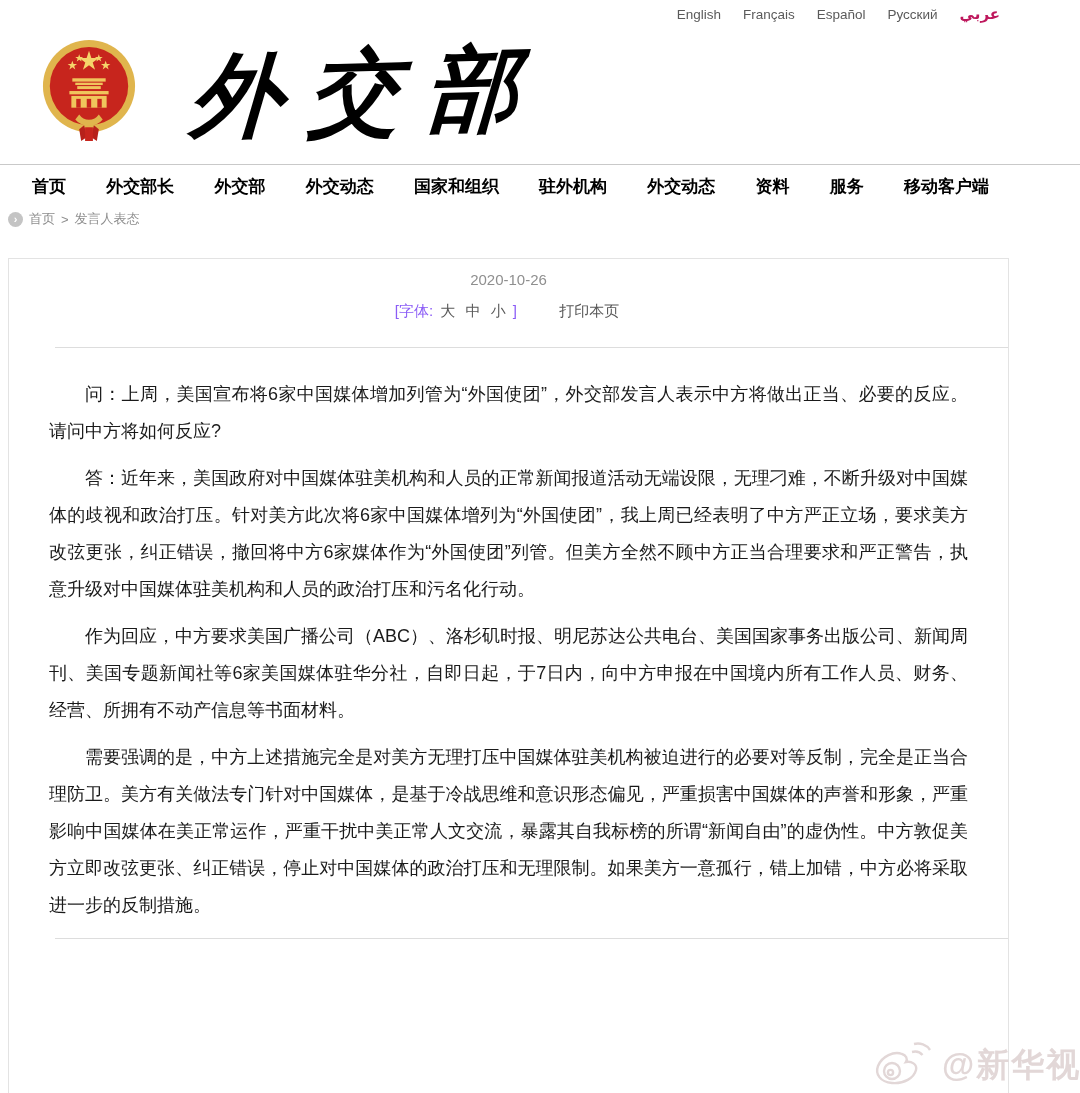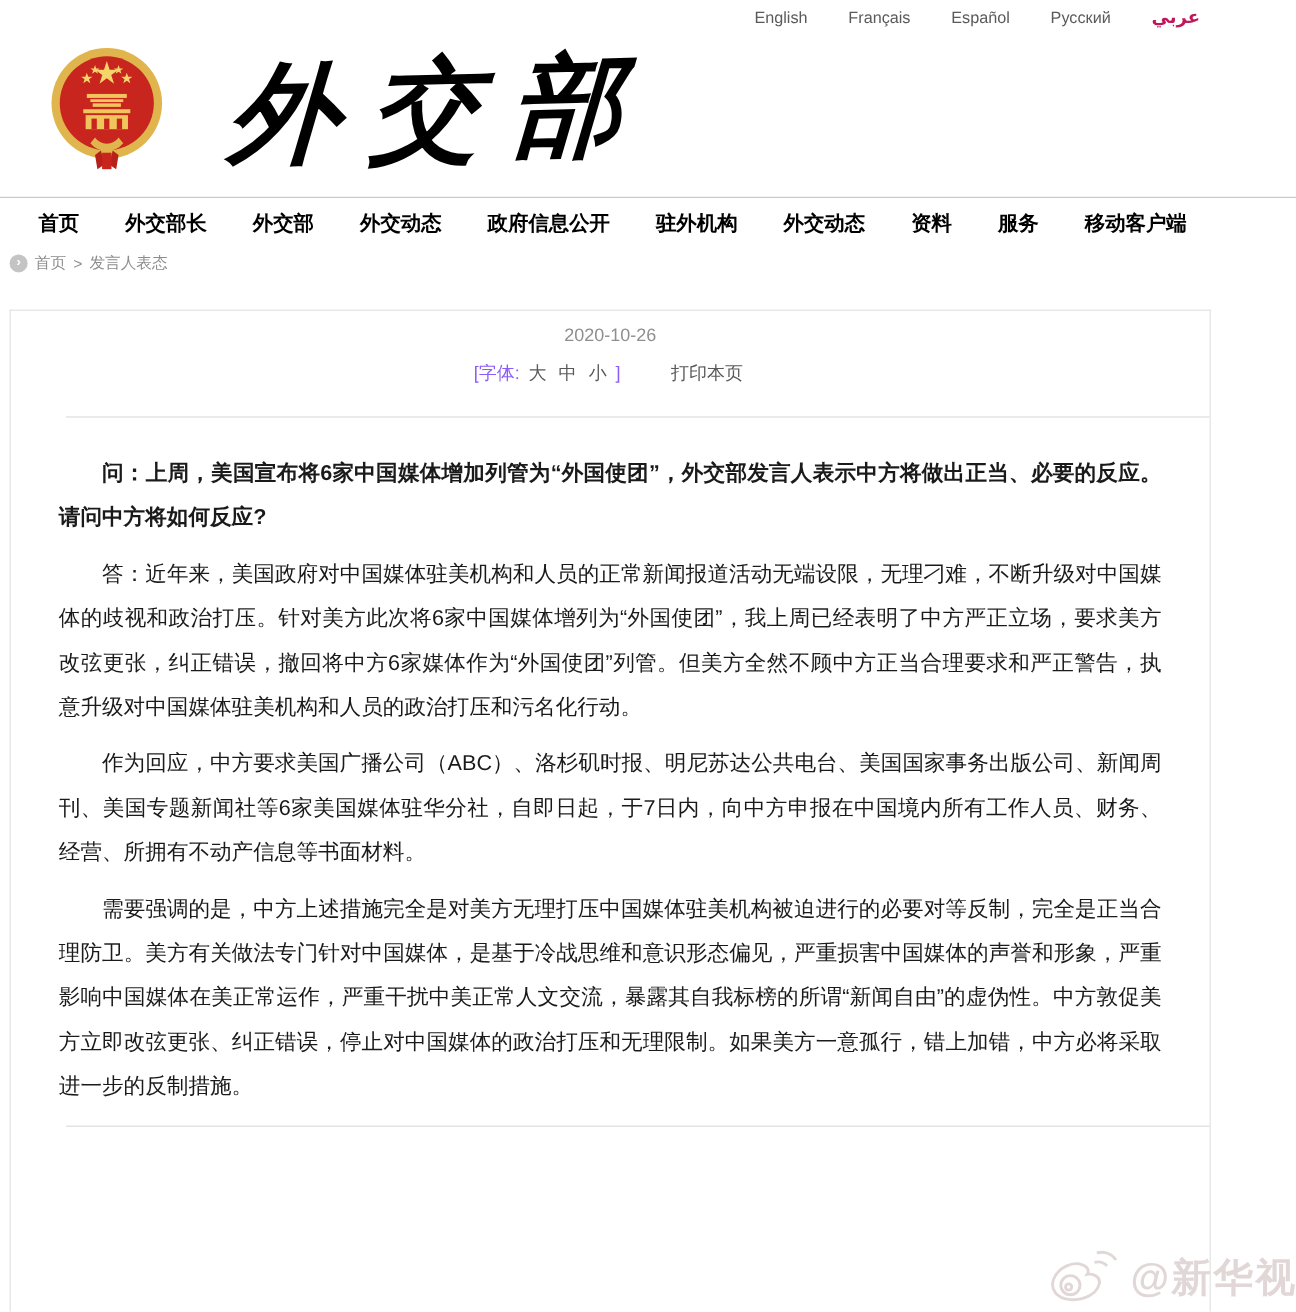--- a/index.html
+++ b/index.html
@@ -2,21 +2,21 @@
 <html><head>
 <meta charset="utf-8">
 <style>
   * { margin: 0; padding: 0; box-sizing: border-box; }
   html, body { width: 1080px; height: 1093px; overflow: hidden; background: #ffffff;
     font-family: "Liberation Sans", "DejaVu Sans", sans-serif; }
   .page { position: relative; width: 1080px; height: 1093px; }
 
   
   .lang-bar { display: flex; justify-content: flex-end; align-items: center;
-    gap: 34px; padding: 4px 80px 0 0; height: 24px; }
+    gap: 22px; padding: 4px 80px 0 0; height: 24px; }
   .lang-bar a { color: #5a5a5a; font-size: 13.5px; text-decoration: none; cursor: pointer; }
   .lang-bar a.arabic { font-weight: bold; font-size: 15px; color: #be185d; }
 
   
   .masthead { display: flex; align-items: center; padding: 6px 0 10px 40px; height: 140px; }
   .emblem { width: 98px; height: 110px; flex: 0 0 auto; cursor: pointer; }
   .calligraphy { font-size: 92px; font-weight: bold; font-style: italic; color: #000;
     letter-spacing: 26px; margin-left: 52px; transform: rotate(-1.5deg) skewX(-4deg);
     line-height: 1; cursor: pointer; white-space: nowrap; }
 
@@ -44,21 +44,21 @@
   .meta-controls { margin-top: 14px; text-align: center; color: #595959; font-size: 15px; }
   .meta-controls span { color: #8b5cf6; }
   .meta-controls a { color: #595959; text-decoration: none; cursor: pointer; margin: 0 3px; }
   .meta-controls a.print { margin-left: 38px; }
   hr.sep { border: none; border-top: 1px solid #ddd; margin: 26px 0 0 46px; }
   hr.sep.bottom { margin-top: 14px; }
 
   .article-body { padding: 28px 40px 0 40px; }
   .article-body p { font-size: 18px; line-height: 37px; color: #1a1a1a;
     text-indent: 2em; text-align: justify; word-break: break-all; margin-bottom: 10px; }
-  .article-body p.bold { font-weight: bold; }
+  .article-body p.bold { font-weight: normal; }
 
   
   .watermark { position: absolute; left: 872px; top: 1040px; display: flex;
     align-items: center; gap: 6px; color: #e2d7d7; z-index: 3; pointer-events: none; }
   .wm-icon { width: 64px; height: 50px; display: inline-block; }
   .wm-text { font-size: 33px; font-weight: bold; letter-spacing: 2px; white-space: nowrap; }
 </style>
 </head>
 <body>
 
@@ -102,21 +102,21 @@
       </svg>
     </div>
     <div class="calligraphy">外交部</div>
   </div>
 
   <nav>
     <a>首页</a>
     <a>外交部长</a>
     <a>外交部</a>
     <a>外交动态</a>
-    <a>政府信息公开</a>
+    <a>国家和组织</a>
     <a>驻外机构</a>
     <a>外交动态</a>
     <a>资料</a>
     <a>服务</a>
     <a>移动客户端</a>
   </nav>
 
   <div class="breadcrumb">
     <span class="bc-icon">›</span>
     <a>首页</a>

